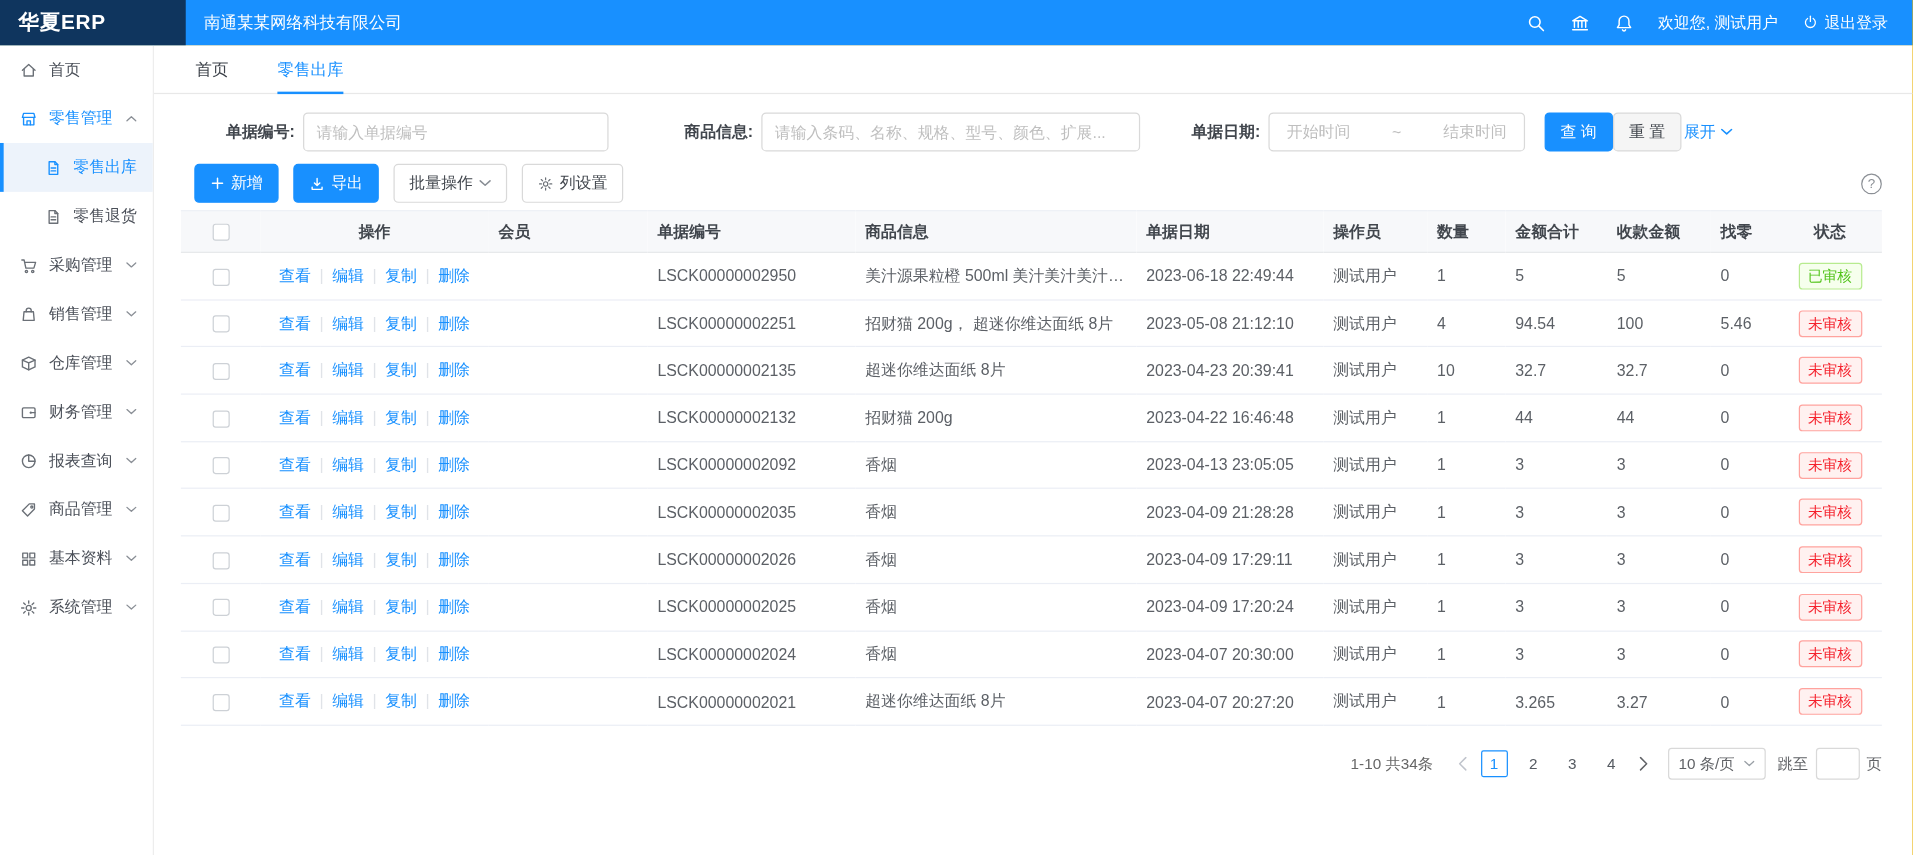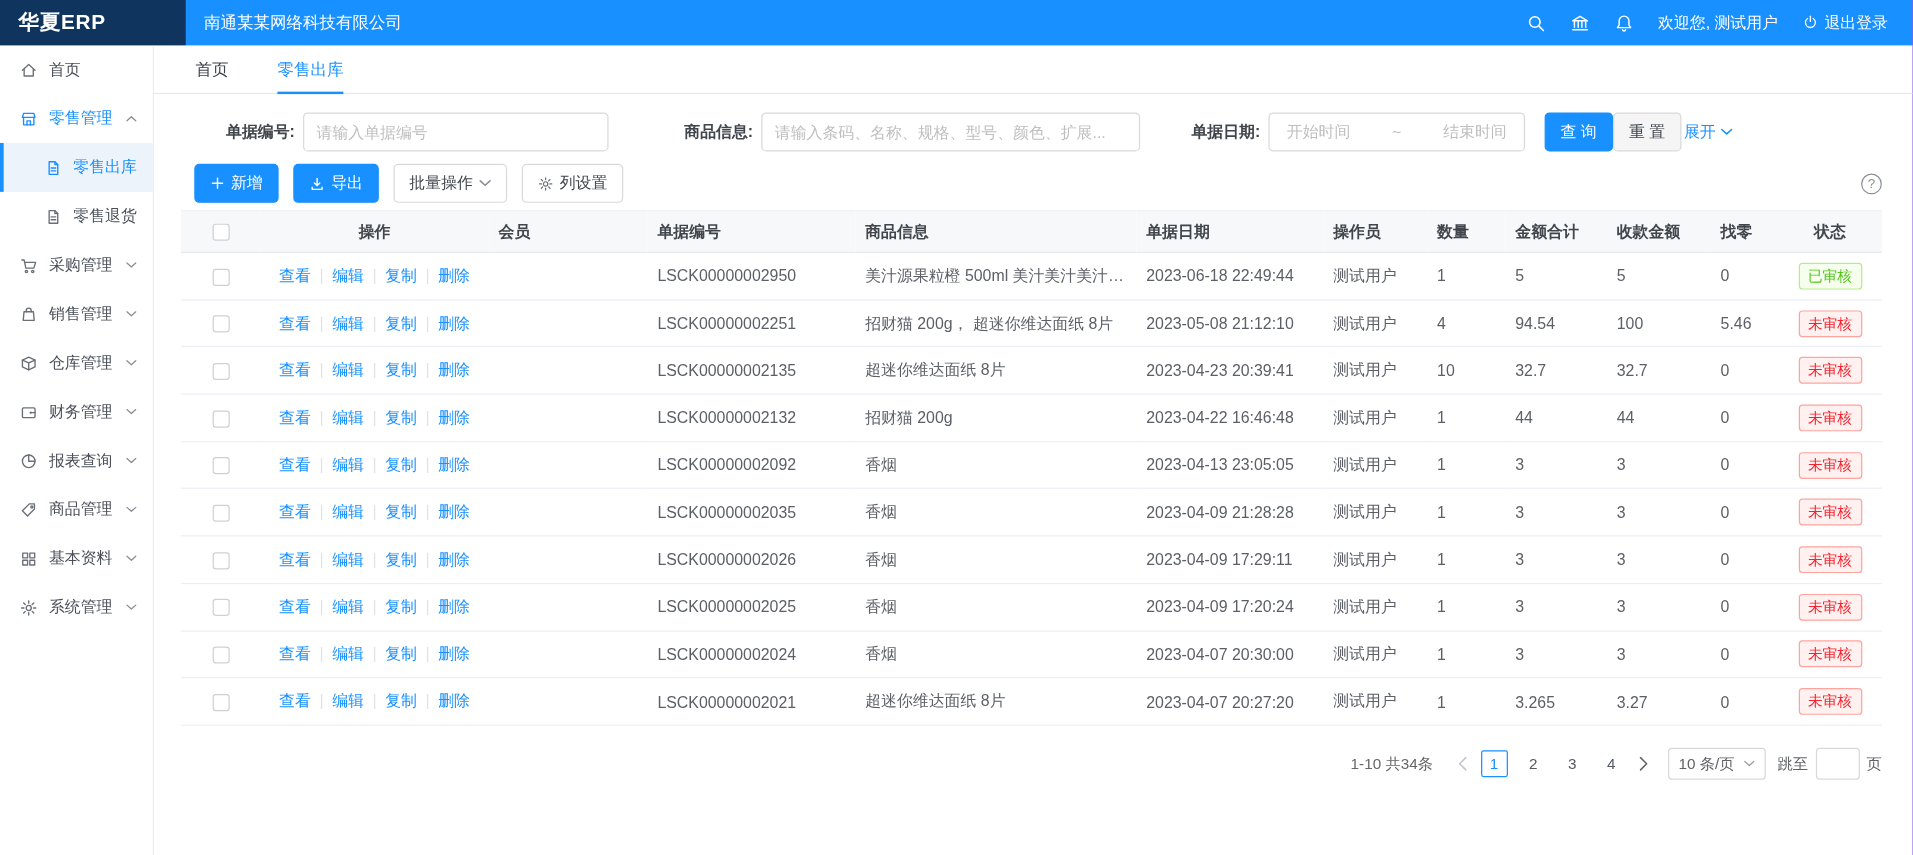--- a/index.html
+++ b/index.html
@@ -1,18 +1,18 @@
 <!DOCTYPE html>
 <html style="--primary: #1890ff; --logo-bg: #0f355e; --approved: #52c41a; --unapproved: #f5222d;"><head>
 <meta charset="utf-8">
 <style>
   * { box-sizing: border-box; }
   html,body { margin:0; padding:0; background:#fff; }
   body { font-family:"Liberation Sans","DejaVu Sans",sans-serif; }
-  .viewport { position:relative; width:1913px; height:855px; overflow:hidden; background:#8b5cf6; }
+  .viewport { position:relative; width:1913px; height:855px; overflow:hidden; background:#eab308; }
   .app { position:absolute; left:0; top:0; width:1565px; height:700px; transform:scale(1.222); transform-origin:0 0; font-size:13px; color:#333; }
 
   
   .topbar { position:absolute; left:0; top:0; width:1565px; height:37px; background:var(--primary,#1890ff); display:flex; align-items:center; z-index:5; }
   .logo { width:152px; height:37px; background:var(--logo-bg,#0f355e); color:#fff; font-size:17px; font-weight:bold; display:flex; align-items:center; padding-left:15px; letter-spacing:.5px; flex:none; }
   .company { color:#fff; font-size:13.5px; margin-left:15px; white-space:nowrap; }
   .topbar-right { position:absolute; right:20px; top:0; height:37px; display:flex; align-items:center; gap:20px; color:#fff; }
   .hicon { width:16px; height:16px; display:flex; cursor:pointer; color:#fff; }
   .hicon svg, .icon svg, .chev svg { width:100%; height:100%; display:block; }
   .welcome { font-size:13px; white-space:nowrap; }

